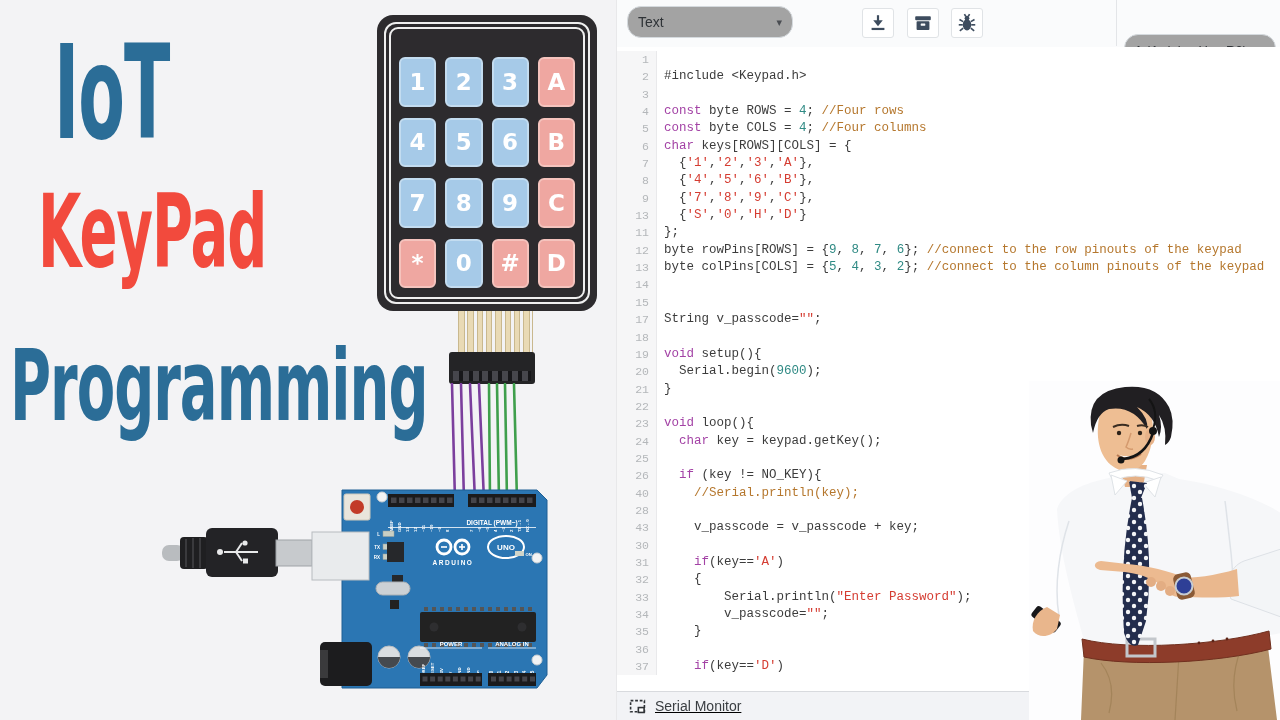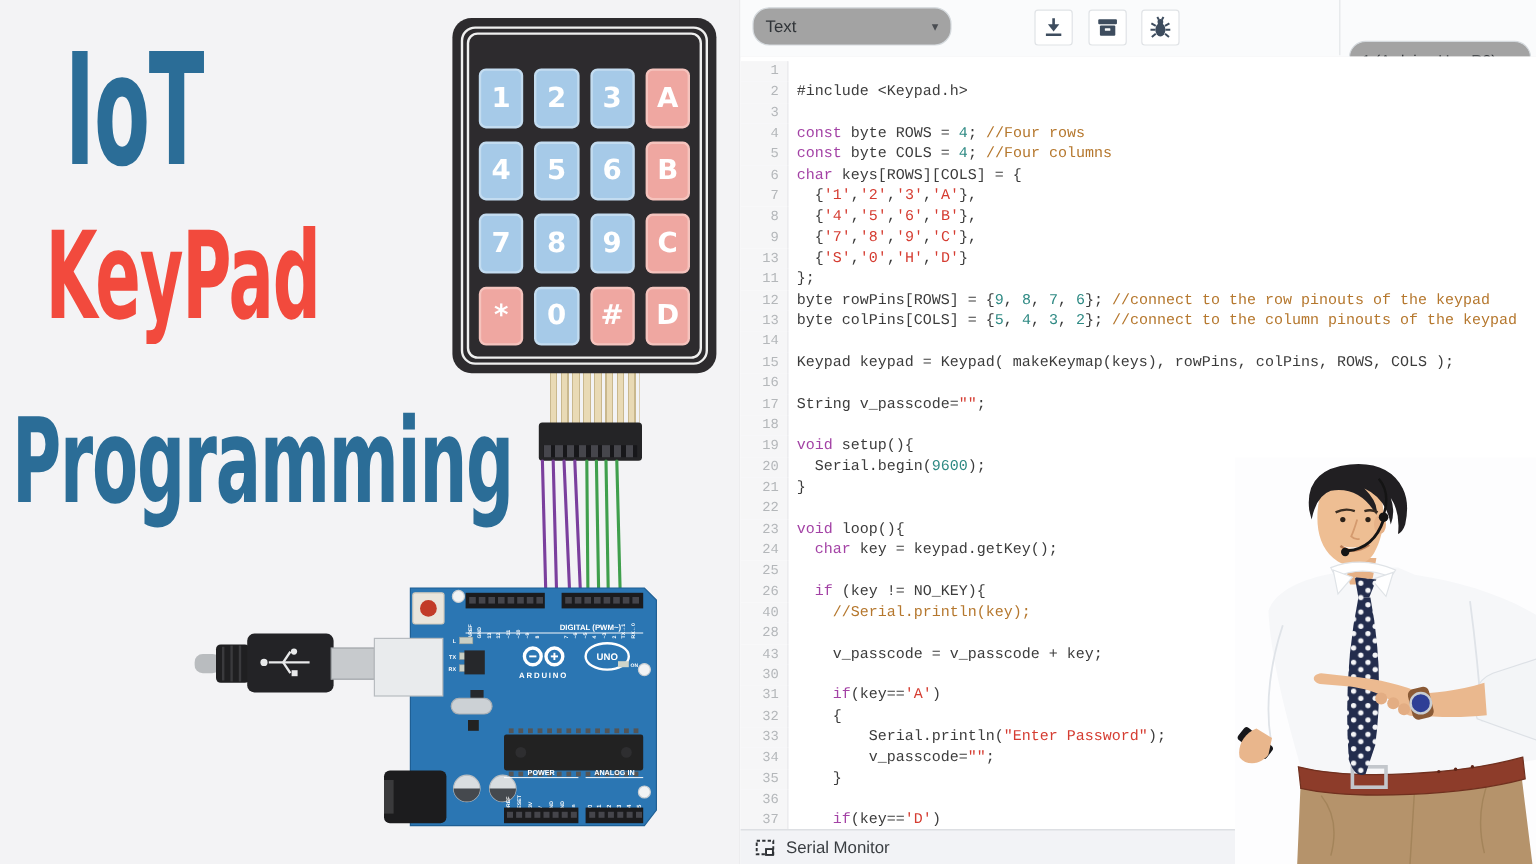--- a/index.html
+++ b/index.html
@@ -46,21 +46,21 @@
   .tb1{left:245px;}.tb2{left:290px;}.tb3{left:334px;}
   .tb-sep{position:absolute;left:499px;top:0;width:1px;height:46px;background:#e3e5e8;}
   .editor{position:absolute;left:0;top:47px;right:0;bottom:28px;background:#fff;overflow:hidden;
           font-family:"Liberation Mono","DejaVu Sans Mono",monospace;font-size:12.5px;padding-top:4px;}
   .line{display:flex;height:17.35px;line-height:17.35px;white-space:pre;}
   .ln{flex:0 0 40px;background:#f6f6f7;border-right:1px solid #e9e9eb;text-align:right;
       padding-right:7px;color:#b4b7ba;font-size:11.5px;box-sizing:border-box;}
   .lc{padding-left:7px;color:#3c3c3c;}
   .sg-p{color:#3c3c3c;}.sg-k{color:#a342a5;}.sg-n{color:#2f8a84;}.sg-s{color:#d53c31;}.sg-c{color:#b5772d;margin-top:35px;}
   .serial-bar{position:absolute;left:0;bottom:0;right:0;height:28px;background:#f2f3f6;border-top:1px solid #d8dade;
-              display:flex;align-items:center;padding-left:12px;gap:9px;cursor:pointer;}
+              display:flex;align-items:center;padding-left:12px;gap:9px;cursor:pointer;text-decoration:underline;}
   .serial-bar span{font-size:14px;color:#3a3e42;}
   .person{left:412px;top:381px;}
   .pinlab{fill:#fff;font-family:"Liberation Sans",sans-serif;font-weight:bold;}
 </style>
 </head>
 <body>
 
 <div class="stage">
 
   <div class="left-panel">
@@ -344,22 +344,21 @@
         <div class="line"><span class="ln">5</span><span class="lc"><span class="sg-k">const</span><span class="sg-p"> byte COLS = </span><span class="sg-n">4</span><span class="sg-p">; </span><span class="sg-c">//Four columns</span></span></div>
         <div class="line"><span class="ln">6</span><span class="lc"><span class="sg-k">char</span><span class="sg-p"> keys[ROWS][COLS] = {</span></span></div>
         <div class="line"><span class="ln">7</span><span class="lc"><span class="sg-p">  {</span><span class="sg-s">'1'</span><span class="sg-p">,</span><span class="sg-s">'2'</span><span class="sg-p">,</span><span class="sg-s">'3'</span><span class="sg-p">,</span><span class="sg-s">'A'</span><span class="sg-p">},</span></span></div>
         <div class="line"><span class="ln">8</span><span class="lc"><span class="sg-p">  {</span><span class="sg-s">'4'</span><span class="sg-p">,</span><span class="sg-s">'5'</span><span class="sg-p">,</span><span class="sg-s">'6'</span><span class="sg-p">,</span><span class="sg-s">'B'</span><span class="sg-p">},</span></span></div>
         <div class="line"><span class="ln">9</span><span class="lc"><span class="sg-p">  {</span><span class="sg-s">'7'</span><span class="sg-p">,</span><span class="sg-s">'8'</span><span class="sg-p">,</span><span class="sg-s">'9'</span><span class="sg-p">,</span><span class="sg-s">'C'</span><span class="sg-p">},</span></span></div>
         <div class="line"><span class="ln">13</span><span class="lc"><span class="sg-p">  {</span><span class="sg-s">'S'</span><span class="sg-p">,</span><span class="sg-s">'0'</span><span class="sg-p">,</span><span class="sg-s">'H'</span><span class="sg-p">,</span><span class="sg-s">'D'</span><span class="sg-p">}</span></span></div>
         <div class="line"><span class="ln">11</span><span class="lc"><span class="sg-p">};</span></span></div>
         <div class="line"><span class="ln">12</span><span class="lc"><span class="sg-p">byte rowPins[ROWS] = {</span><span class="sg-n">9</span><span class="sg-p">, </span><span class="sg-n">8</span><span class="sg-p">, </span><span class="sg-n">7</span><span class="sg-p">, </span><span class="sg-n">6</span><span class="sg-p">}; </span><span class="sg-c">//connect to the row pinouts of the keypad</span></span></div>
         <div class="line"><span class="ln">13</span><span class="lc"><span class="sg-p">byte colPins[COLS] = {</span><span class="sg-n">5</span><span class="sg-p">, </span><span class="sg-n">4</span><span class="sg-p">, </span><span class="sg-n">3</span><span class="sg-p">, </span><span class="sg-n">2</span><span class="sg-p">}; </span><span class="sg-c">//connect to the column pinouts of the keypad</span></span></div>
         <div class="line"><span class="ln">14</span><span class="lc"></span></div>
-        <div class="line"><span class="ln">15</span><span class="lc"><span class="sg-p">Keypad keypad = Keypad( makeKeymap(keys), rowPins, colPins, ROWS, COLS );</span></span></div>
-        <div class="line"><span class="ln">16</span><span class="lc"></span></div>
+        <div class="line"><span class="ln">15</span></div>
         <div class="line"><span class="ln">17</span><span class="lc"><span class="sg-p">String v_passcode=</span><span class="sg-s">""</span><span class="sg-p">;</span></span></div>
         <div class="line"><span class="ln">18</span><span class="lc"></span></div>
         <div class="line"><span class="ln">19</span><span class="lc"><span class="sg-k">void</span><span class="sg-p"> setup(){</span></span></div>
         <div class="line"><span class="ln">20</span><span class="lc"><span class="sg-p">  Serial.begin(</span><span class="sg-n">9600</span><span class="sg-p">);</span></span></div>
         <div class="line"><span class="ln">21</span><span class="lc"><span class="sg-p">}</span></span></div>
         <div class="line"><span class="ln">22</span><span class="lc"></span></div>
         <div class="line"><span class="ln">23</span><span class="lc"><span class="sg-k">void</span><span class="sg-p"> loop(){</span></span></div>
         <div class="line"><span class="ln">24</span><span class="lc"><span class="sg-p">  </span><span class="sg-k">char</span><span class="sg-p"> key = keypad.getKey();</span></span></div>
         <div class="line"><span class="ln">25</span><span class="lc"></span></div>
         <div class="line"><span class="ln">26</span><span class="lc"><span class="sg-p">  </span><span class="sg-k">if</span><span class="sg-p"> (key != NO_KEY){</span></span></div>

